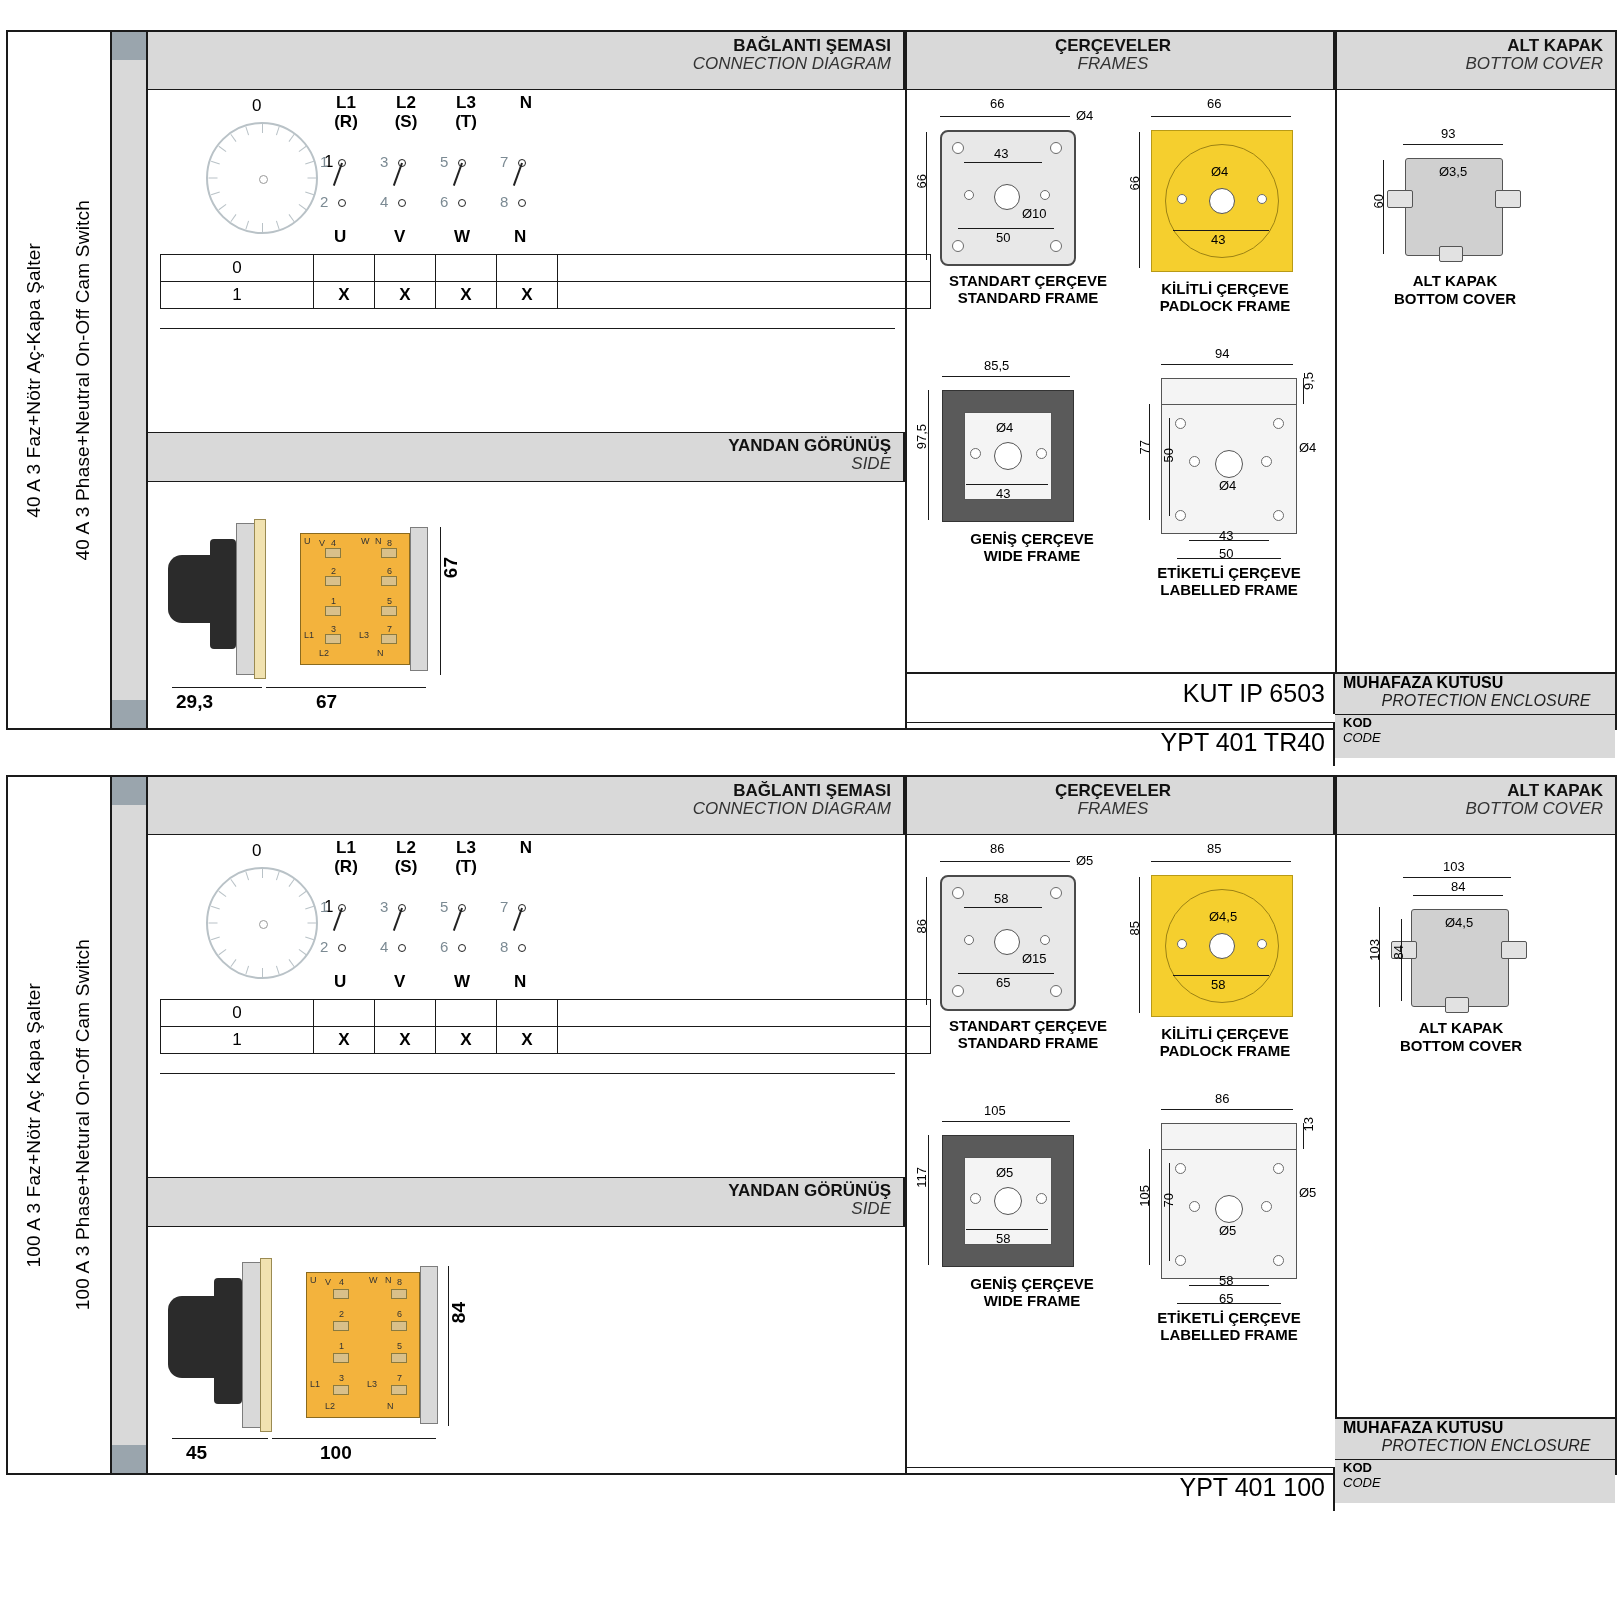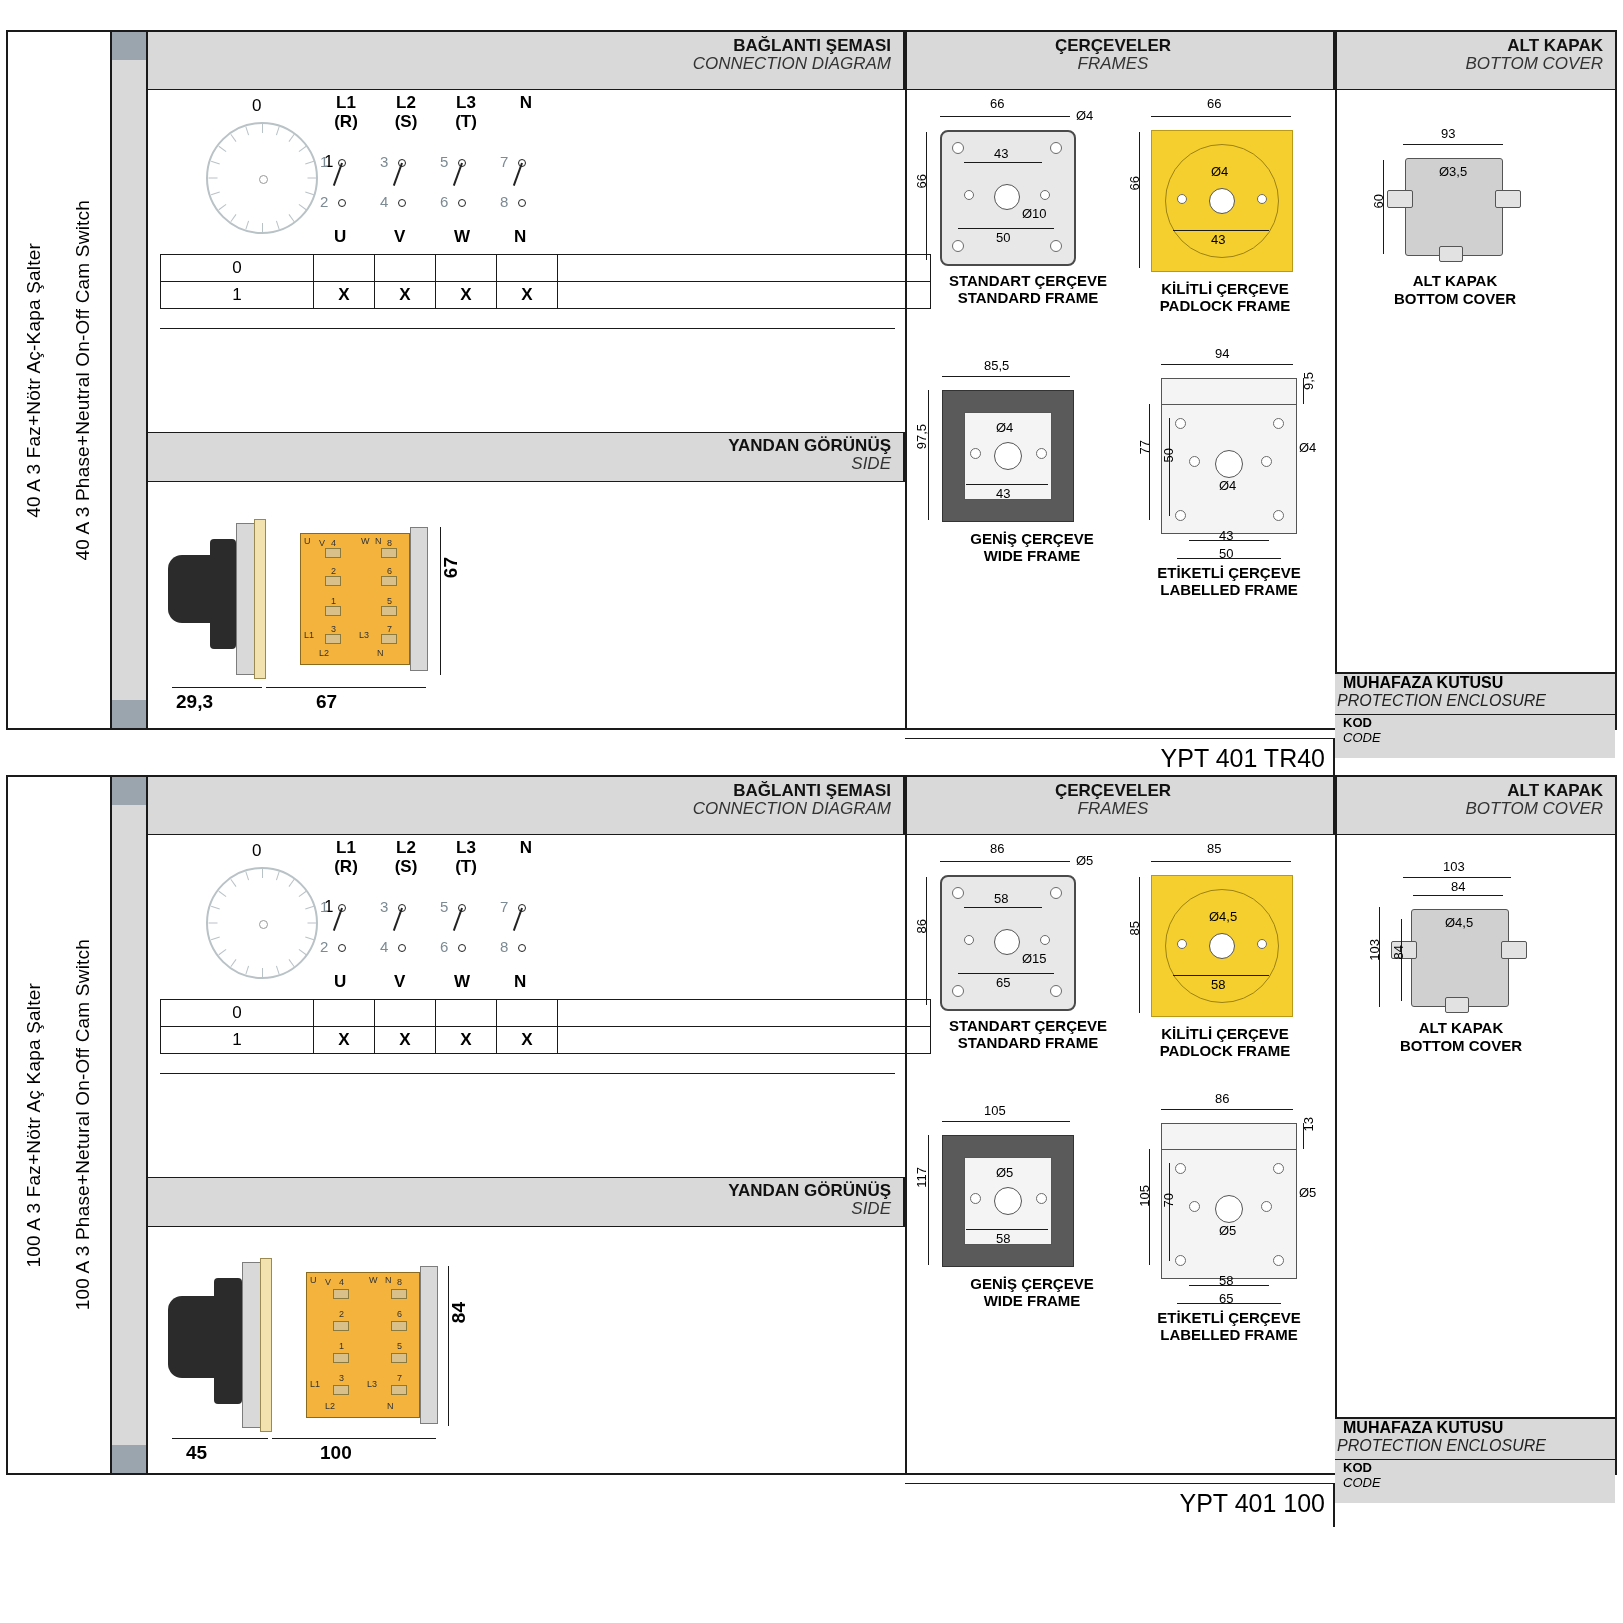--- a/index.html
+++ b/index.html
@@ -97,26 +97,26 @@
   .disc{position:absolute;border-radius:50%;background:#fff;border:1px solid #555;}
 
   
   .bc-body{position:absolute;background:#d0d0d0;border:1px solid #555;border-radius:3px;}
   .bc-tab{position:absolute;background:#e2e2e2;border:1px solid #555;border-radius:2px;}
   .bc-cap{position:absolute;text-align:center;font-weight:bold;font-size:15px;line-height:1.2;width:220px;}
 
   
   .foot{position:absolute;box-sizing:border-box;}
   .foot-left{left:757px;top:640px;width:430px;height:42px;border-top:2px solid #1a1a1a;border-right:2px solid #1a1a1a;}
-  .foot-left2{left:757px;top:706px;width:430px;height:44px;border-top:1px solid #1a1a1a;border-right:2px solid #1a1a1a;}
+  .foot-left2{left:757px;top:690px;width:430px;height:44px;border-top:1px solid #1a1a1a;border-right:2px solid #1a1a1a;}
   .foot-right{left:1187px;top:640px;right:0;height:42px;background:#d9d9d9;border-top:2px solid #1a1a1a;}
   .foot-right2{left:1187px;top:682px;right:0;height:44px;background:#d9d9d9;border-top:1px solid #1a1a1a;}
   .foot-val{font-size:25px;text-align:right;padding:5px 8px 0 0;}
   .foot-tr{font-weight:bold;font-size:16px;padding-left:8px;}
-  .foot-en{font-style:italic;font-size:16px;padding-left:2px;color:#222;}
+  .foot-en{font-style:italic;font-size:16px;padding-left:22px;color:#222;text-align:center;}
   .foot-kod{font-weight:bold;font-size:13px;padding-left:8px;}
   .foot-code{font-style:italic;font-size:13px;padding-left:8px;}
 </style>
 </head>
 <body>
 
 <div id="page">
 
   <div class="panel panel-a">
 
@@ -402,20 +402,23 @@
         <div class="bc-tab" style="left:76px;top:124px;width:22px;height:14px;"></div>
         <div class="dimtxt sm" style="left:76px;top:42px;">Ø3,5</div>
         <div class="dimvert" style="left:20px;top:38px;height:94px;"></div>
         <div class="dimtxt sm rot" style="left:8px;top:72px;">60</div>
         <div class="bc-cap" style="left:-18px;top:150px;">
           <span>ALT KAPAK</span><br>
           <span>BOTTOM COVER</span>
         </div>
       </div>
 
+      <div class="foot foot-left">
+        <div class="foot-val">KUT IP 6503</div>
+      </div>
       <div class="foot foot-right">
         <div class="foot-tr">MUHAFAZA KUTUSU</div>
         <div class="foot-en">PROTECTION ENCLOSURE</div>
       </div>
       <div class="foot foot-left2">
         <div class="foot-val">YPT 401 TR40</div>
       </div>
       <div class="foot foot-right2">
         <div class="foot-kod">KOD</div>
         <div class="foot-code">CODE</div>

